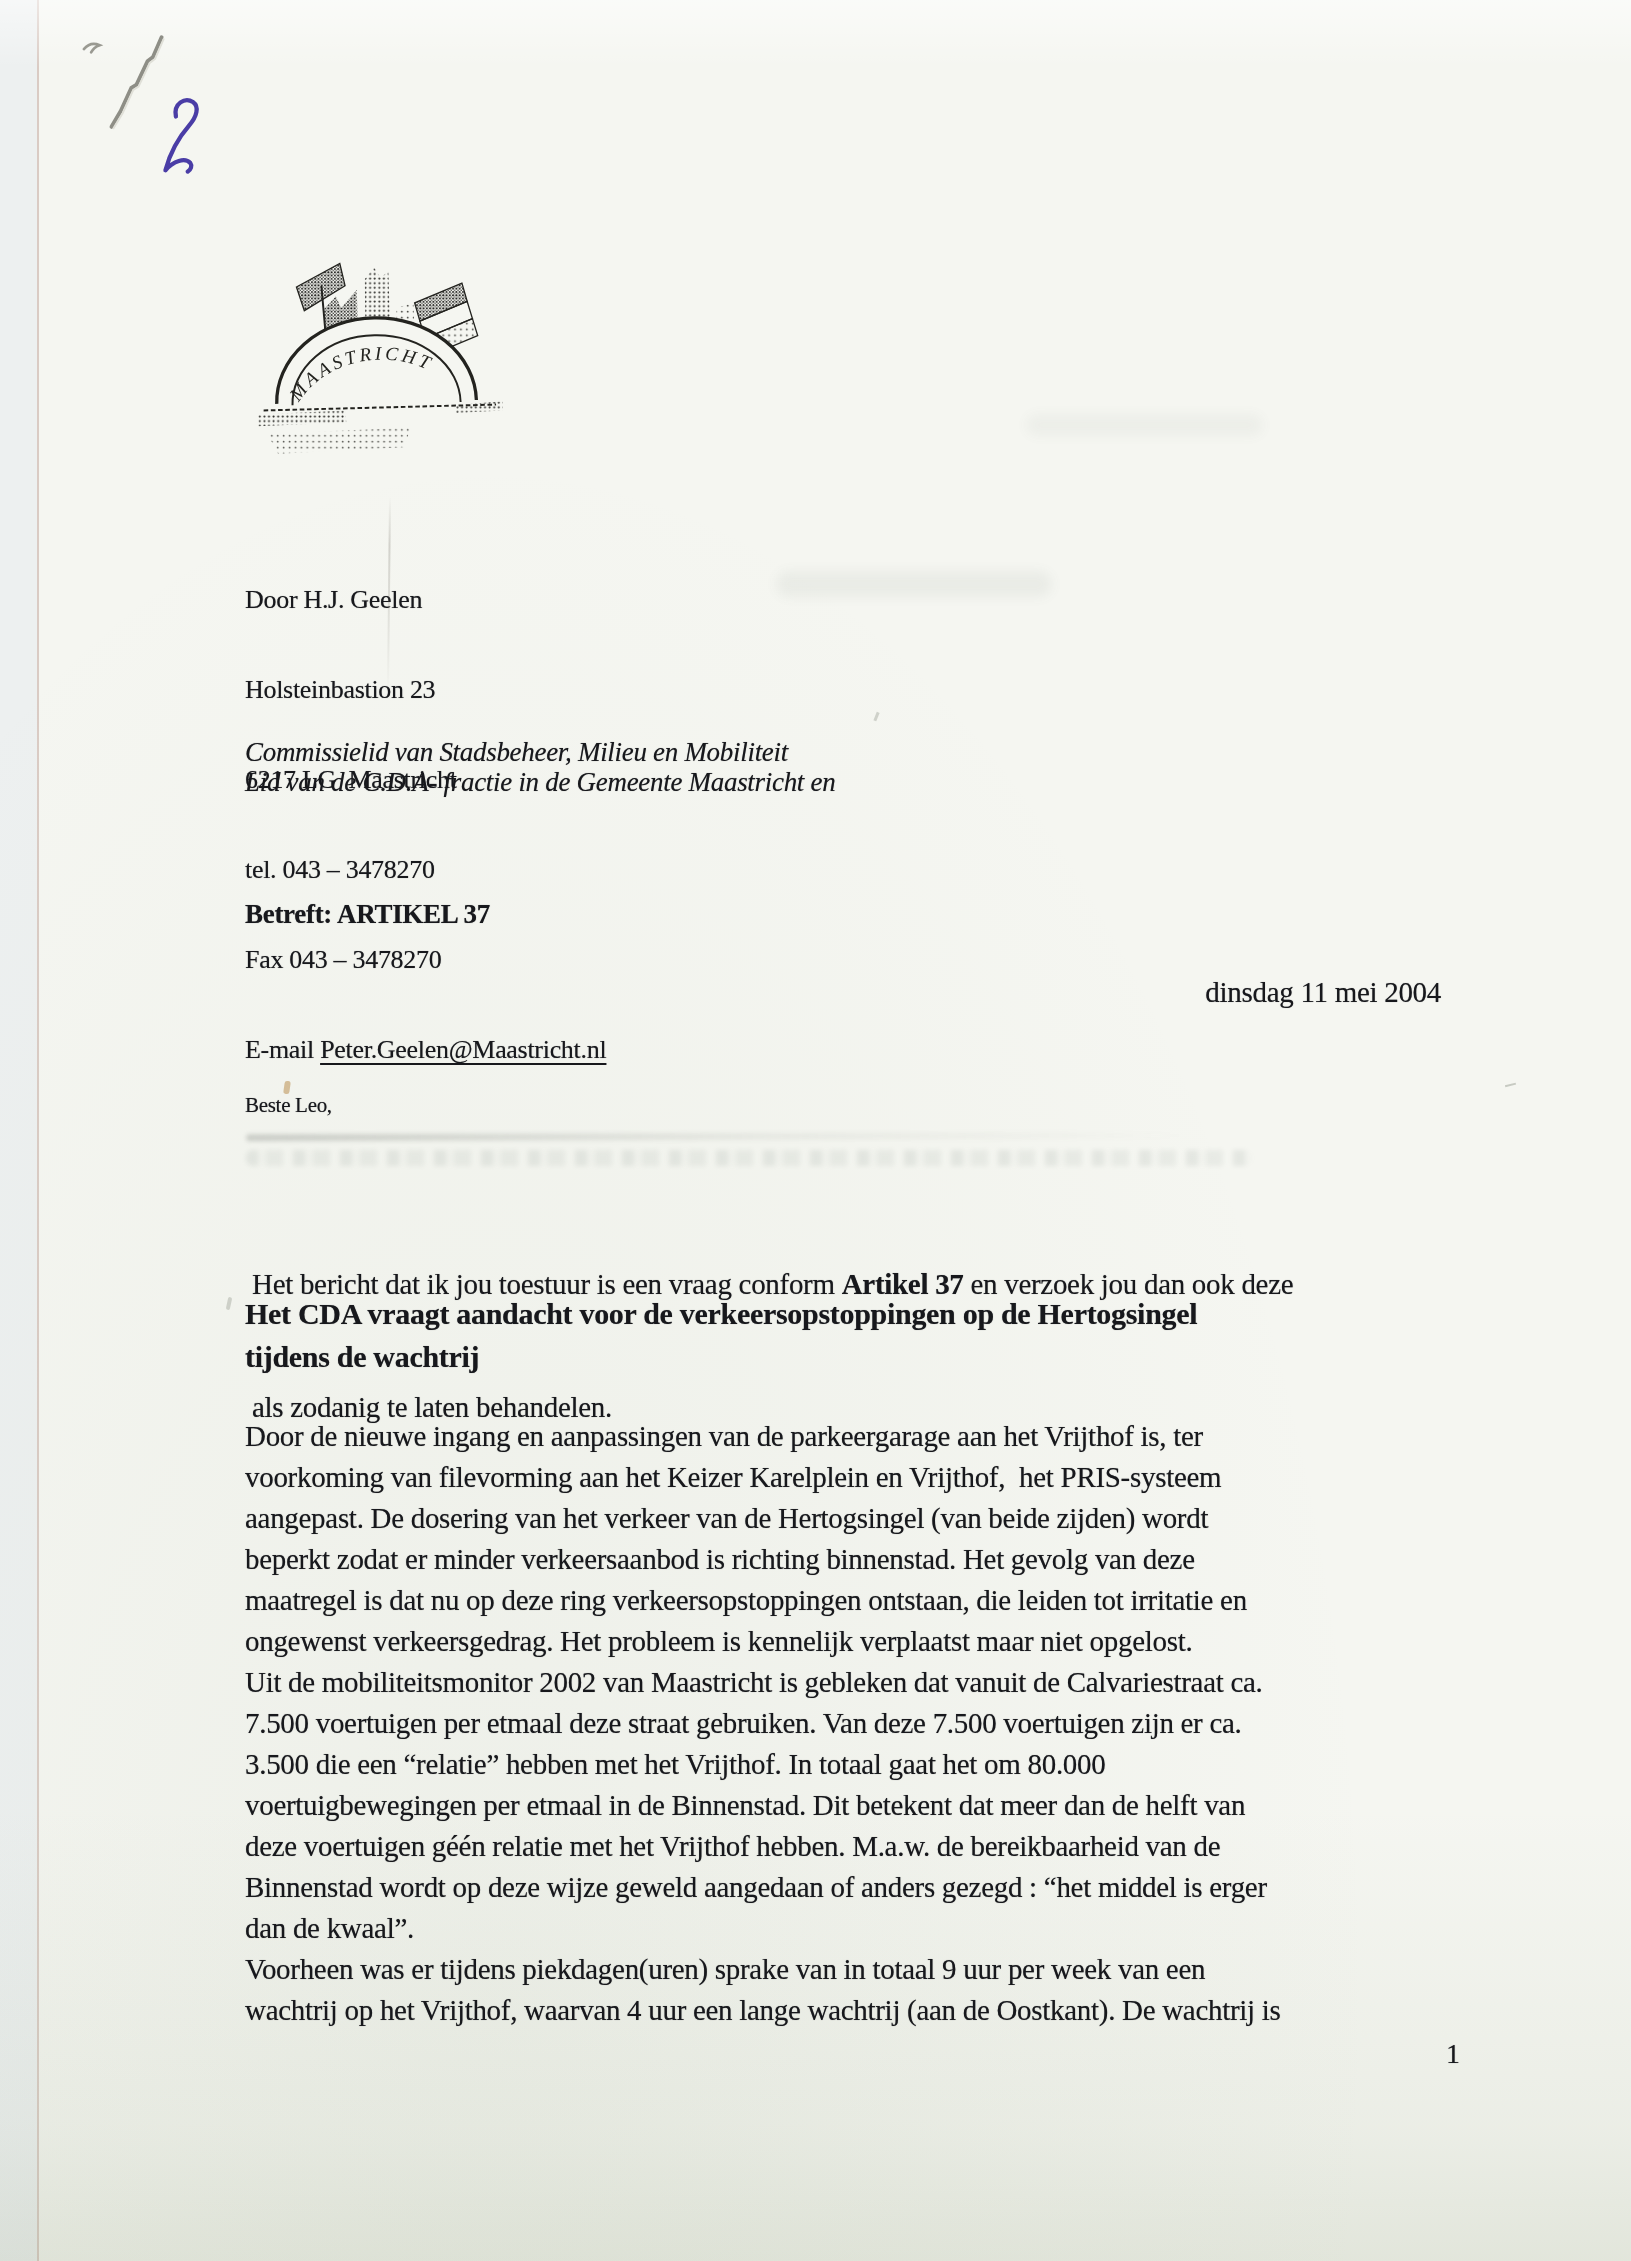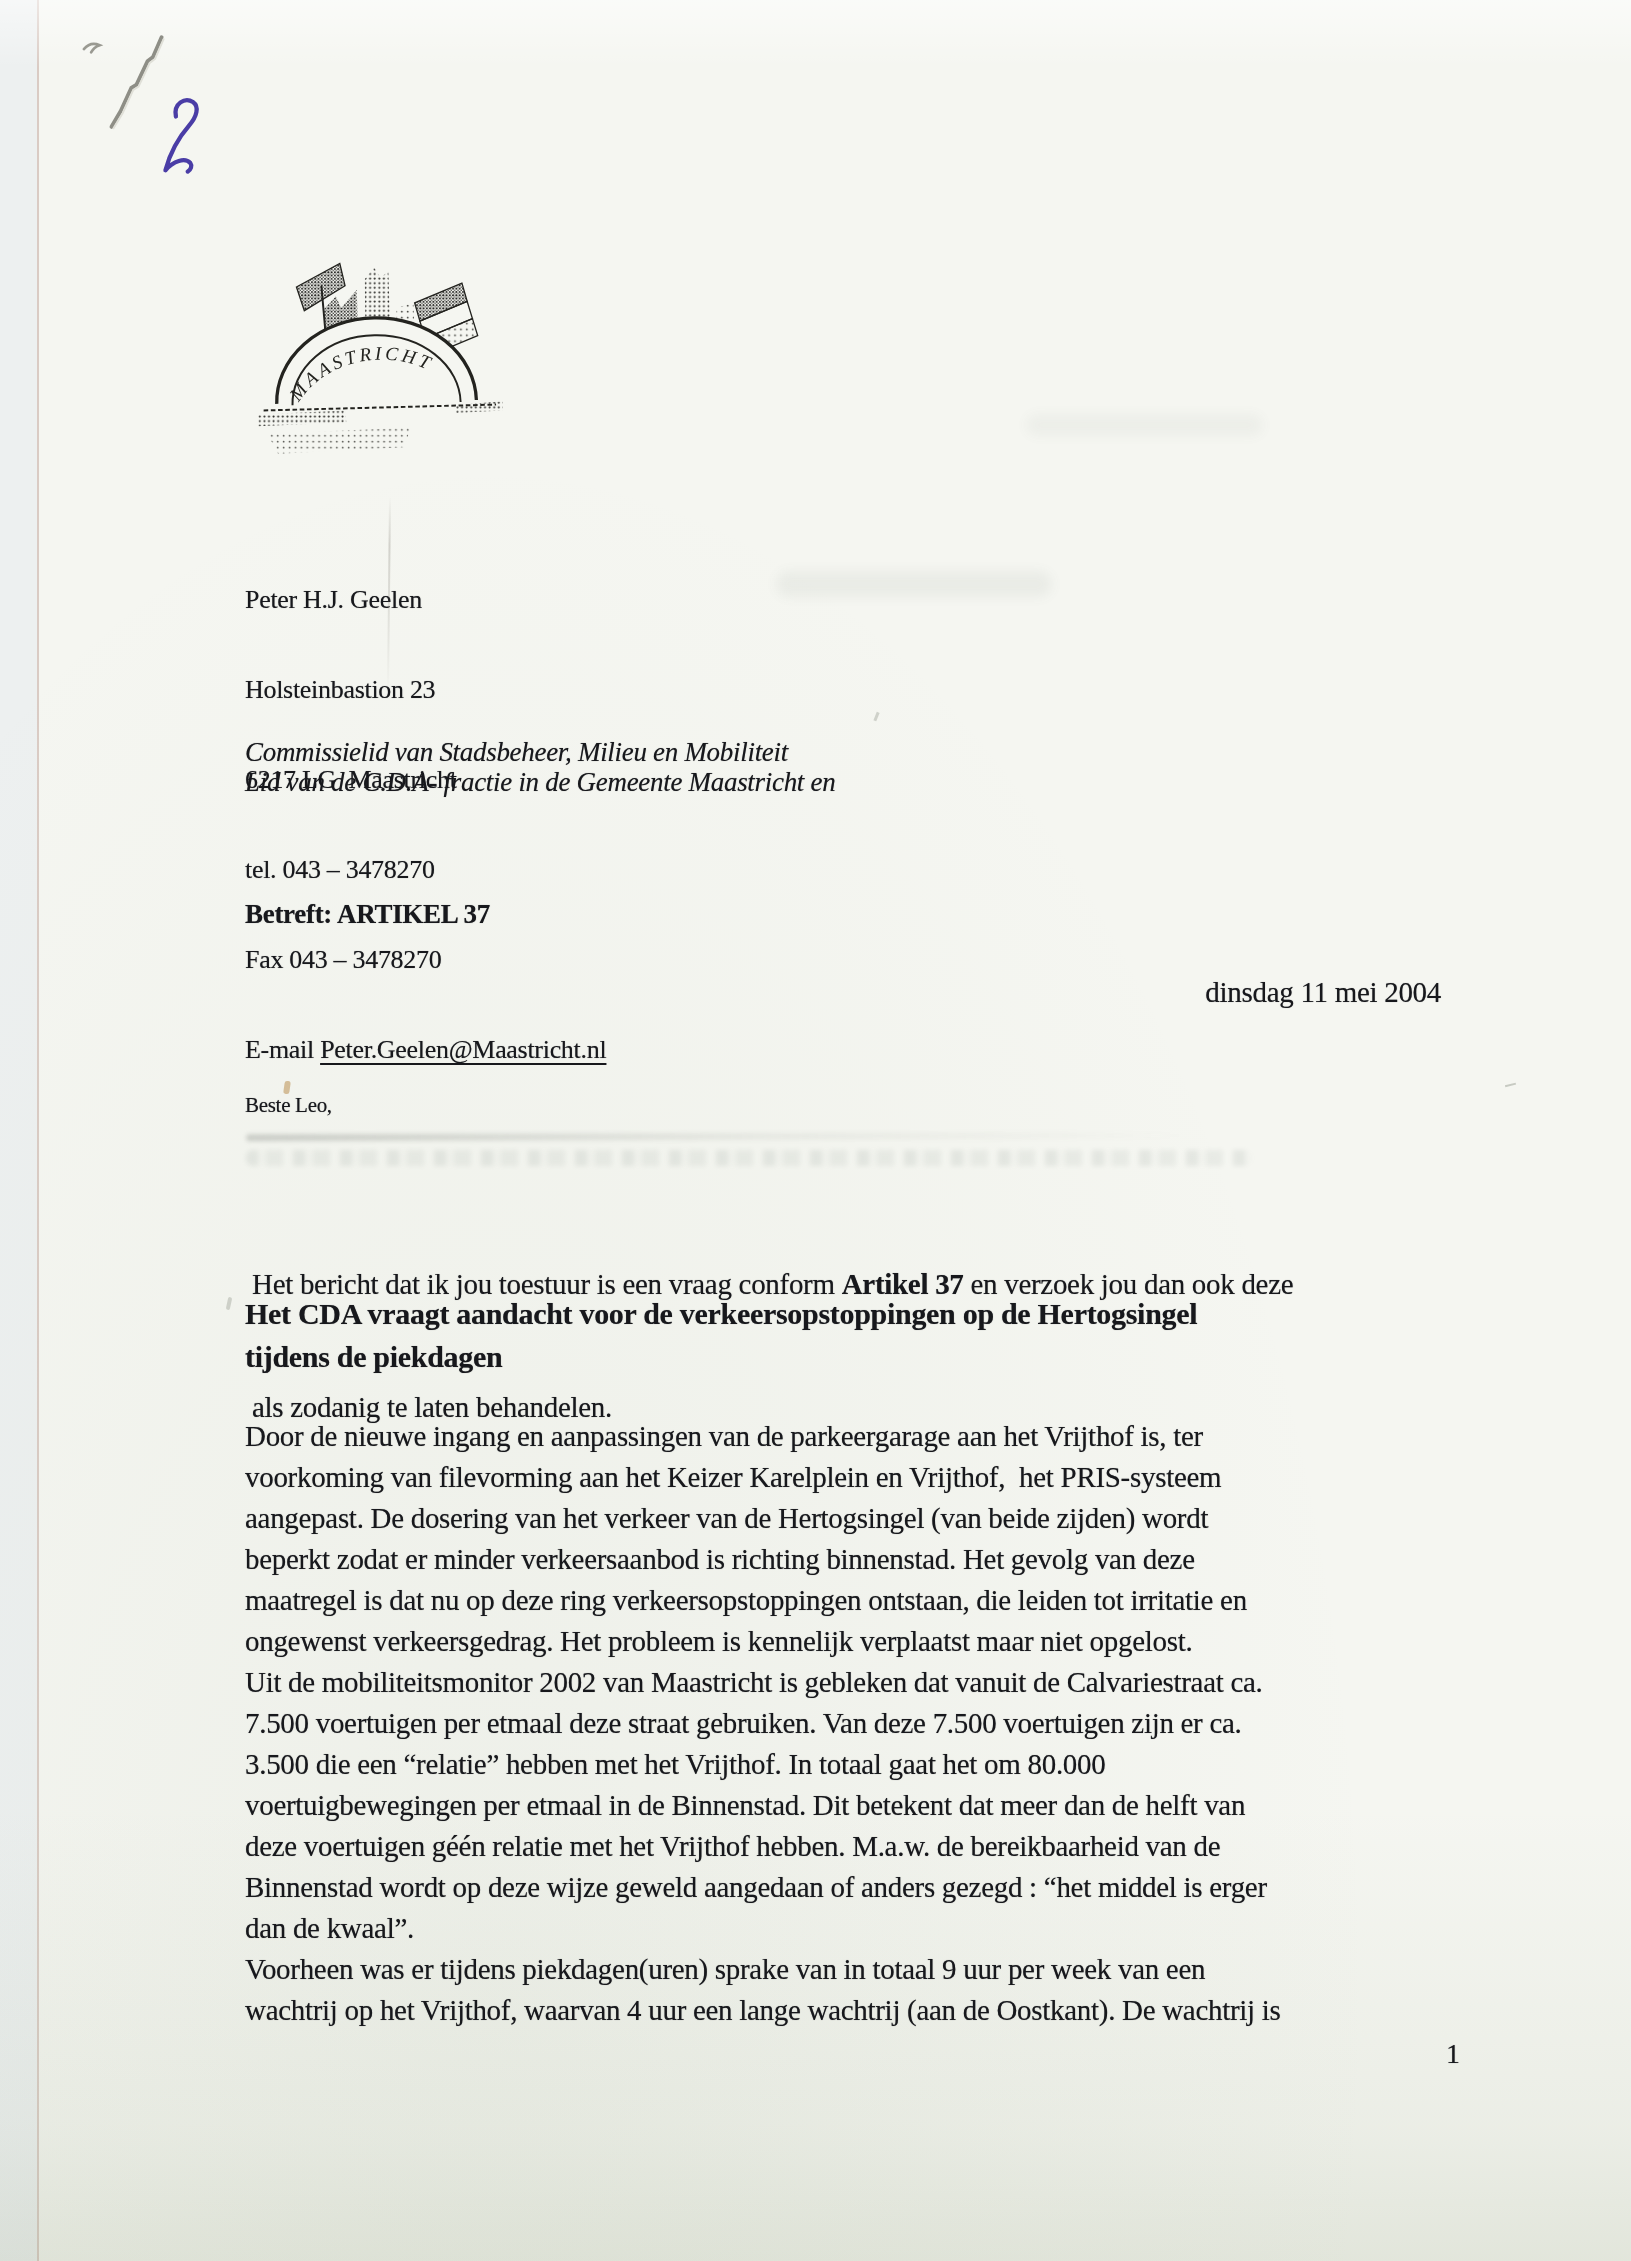--- a/index.html
+++ b/index.html
@@ -109,21 +109,21 @@
       <textPath href="#archTextPath">MAASTRICHT</textPath>
     </text>
 
     <line x1="8" y1="252" x2="362" y2="243" stroke="#23231f" stroke-width="3" stroke-dasharray="7 4"></line>
     <polygon points="0,258 132,252 134,270 0,276" fill="url(#htA)"></polygon>
     <polygon points="298,244 372,238 372,252 300,256" fill="url(#htA)"></polygon>
     <polygon points="14,288 232,278 222,308 30,318" fill="url(#htC)" opacity="0.85"></polygon>
   </svg>
 
   <div class="txt contact">
-    <div>Peter H.J. Geelen</div>
+    <div>Door H.J. Geelen</div>
     <div>Holsteinbastion 23</div>
     <div>6217 LG  Maastricht</div>
     <div>tel. 043 – 3478270</div>
     <div>Fax 043 – 3478270</div>
     <div><span>E-mail </span><span class="email">Peter.Geelen@Maastricht.nl</span></div>
   </div>
   <div class="crease-v"></div>
 
   <div class="txt affiliation"><div>Commissielid van Stadsbeheer, Milieu en Mobiliteit</div><div>Lid van de C.D.A- fractie in de Gemeente Maastricht en</div></div>
 
@@ -140,20 +140,20 @@
   <div class="speck speck-quote"></div>
   <div class="speck speck-date"></div>
   <div class="speck speck-top"></div>
   <div class="speck-yellow speck"></div>
 
   <div class="txt intro">
     <div><span>Het bericht dat ik jou toestuur is een vraag conform </span><b>Artikel 37</b><span> en verzoek jou dan ook deze</span></div>
     <div>als zodanig te laten behandelen.</div>
   </div>
 
-  <div class="txt heading"><div>Het CDA vraagt aandacht voor de verkeersopstoppingen op de Hertogsingel</div><div>tijdens de piekdagen</div></div>
+  <div class="txt heading"><div>Het CDA vraagt aandacht voor de verkeersopstoppingen op de Hertogsingel</div><div>tijdens de wachtrij</div></div>
 
   <div class="txt body-text"><div>Door de nieuwe ingang en aanpassingen van de parkeergarage aan het Vrijthof is, ter</div><div>voorkoming van filevorming aan het Keizer Karelplein en Vrijthof,  het PRIS-systeem</div><div>aangepast. De dosering van het verkeer van de Hertogsingel (van beide zijden) wordt</div><div>beperkt zodat er minder verkeersaanbod is richting binnenstad. Het gevolg van deze</div><div>maatregel is dat nu op deze ring verkeersopstoppingen ontstaan, die leiden tot irritatie en</div><div>ongewenst verkeersgedrag. Het probleem is kennelijk verplaatst maar niet opgelost.</div><div>Uit de mobiliteitsmonitor 2002 van Maastricht is gebleken dat vanuit de Calvariestraat ca.</div><div>7.500 voertuigen per etmaal deze straat gebruiken. Van deze 7.500 voertuigen zijn er ca.</div><div>3.500 die een “relatie” hebben met het Vrijthof. In totaal gaat het om 80.000</div><div>voertuigbewegingen per etmaal in de Binnenstad. Dit betekent dat meer dan de helft van</div><div>deze voertuigen géén relatie met het Vrijthof hebben. M.a.w. de bereikbaarheid van de</div><div>Binnenstad wordt op deze wijze geweld aangedaan of anders gezegd : “het middel is erger</div><div>dan de kwaal”.</div><div>Voorheen was er tijdens piekdagen(uren) sprake van in totaal 9 uur per week van een</div><div>wachtrij op het Vrijthof, waarvan 4 uur een lange wachtrij (aan de Oostkant). De wachtrij is</div></div>
 
   <div class="txt pagenum">1</div>
 
 </div>
 
 
 </body></html>

